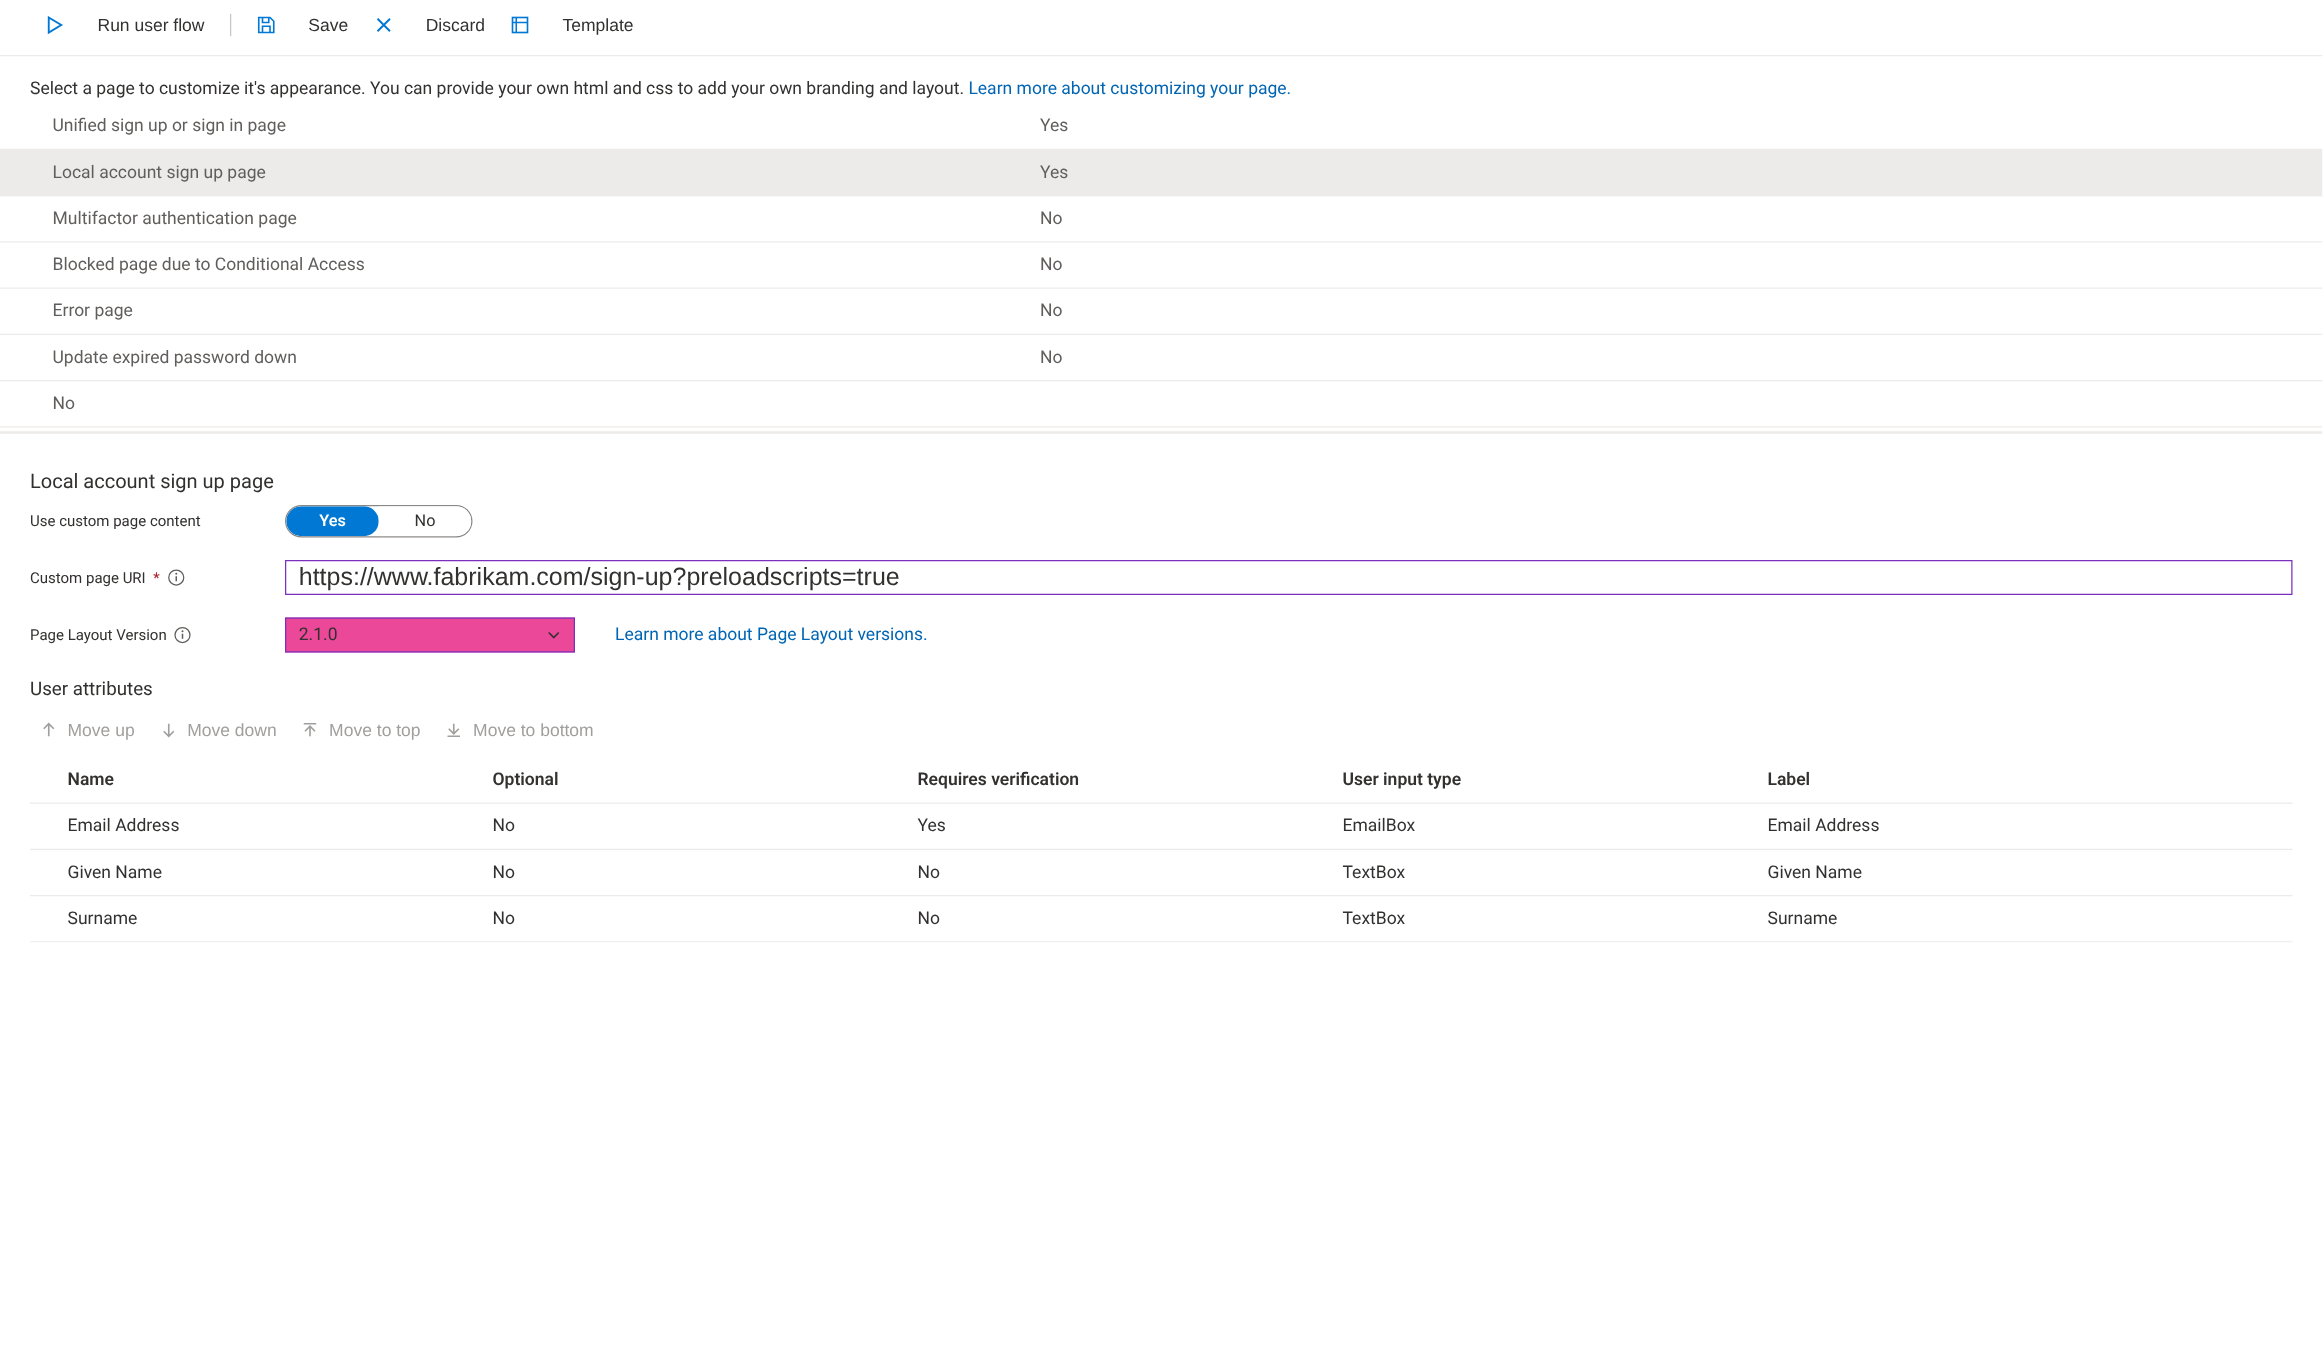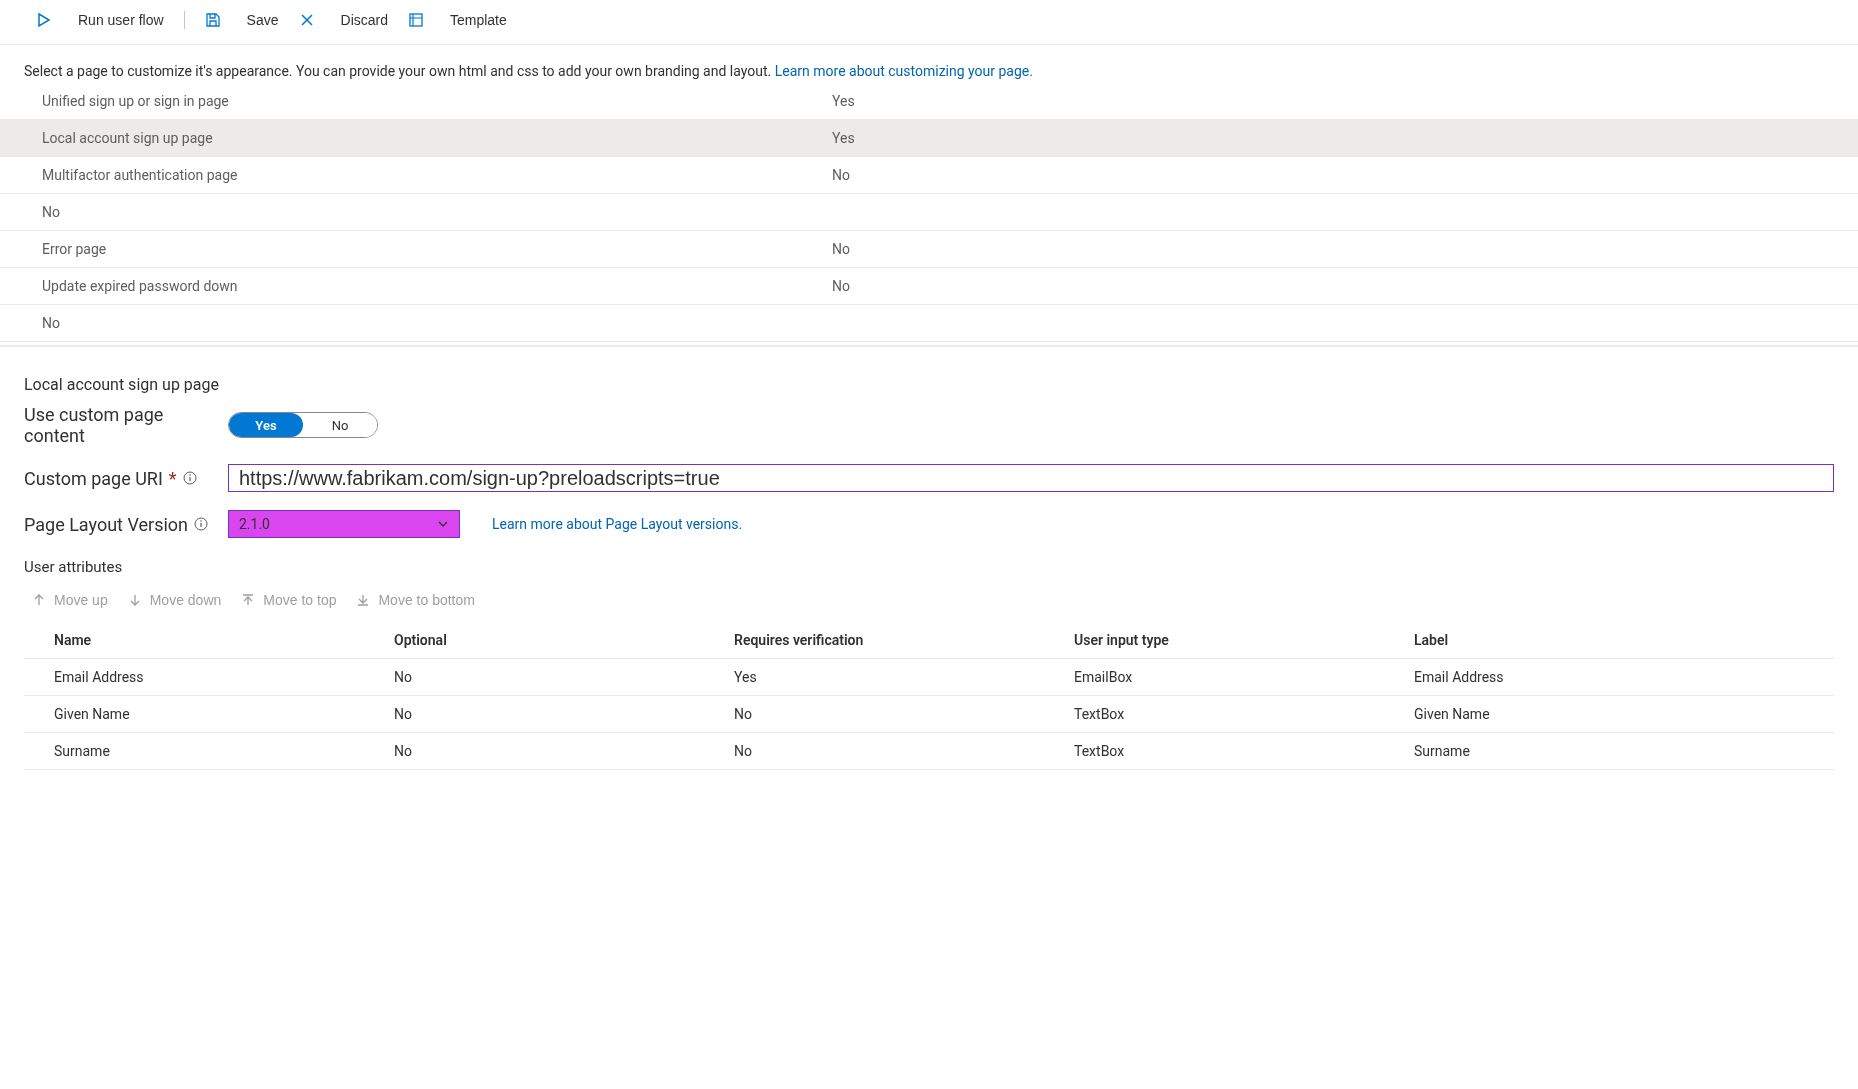--- a/index.html
+++ b/index.html
@@ -71,21 +71,21 @@
   }
   .form-row {
     display: flex;
     align-items: center;
     margin-bottom: 18px;
     gap: 18px;
   }
   .form-label {
     width: 186px;
     color: #323130;
-    font-size: 18px;
+    font-size: 12px;
     display: inline-flex;
     align-items: center;
     gap: 6px;
   }
   .required { color: #a4262c; }
   .info-icon {
     width: 14px; height: 14px;
     display: inline-flex;
     color: #605e5c;
   }
@@ -126,21 +126,21 @@
   .select-box {
     width: 232px;
     height: 28px;
     border: 1px solid #7b2fbf;
     display: inline-flex;
     align-items: center;
     justify-content: space-between;
     padding: 0 10px;
     font-size: 14px;
     cursor: pointer;
-    background: #d946ef;
+    background: #ec4899;
   }
   .select-box .chev { color: #323130; }
   .inline-link { color: #0065b3; text-decoration: none; font-size: 14px; margin-left: 14px; }
   .section-label { font-size: 15px; color: #323130; margin: 20px 0 12px 0; }
   .attr-toolbar {
     display: flex;
     gap: 20px;
     padding: 4px 0 14px 8px;
     color: #a19f9d;
   }
@@ -215,20 +215,21 @@
   </div>
   <div class="layouts-row selected">
     <div>Local account sign up page</div>
     <div>Yes</div>
   </div>
   <div class="layouts-row">
     <div>Multifactor authentication page</div>
     <div>No</div>
   </div>
   <div class="layouts-row">
+    <div>Blocked page due to Conditional Access</div>
     <div>No</div>
   </div>
   <div class="layouts-row">
     <div>Error page</div>
     <div>No</div>
   </div>
   <div class="layouts-row">
     <div>Update expired password down</div>
     <div>No</div>
   </div>

